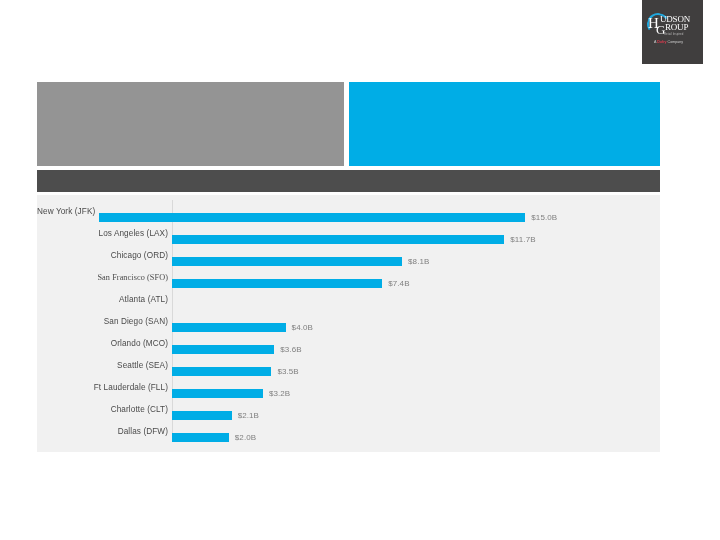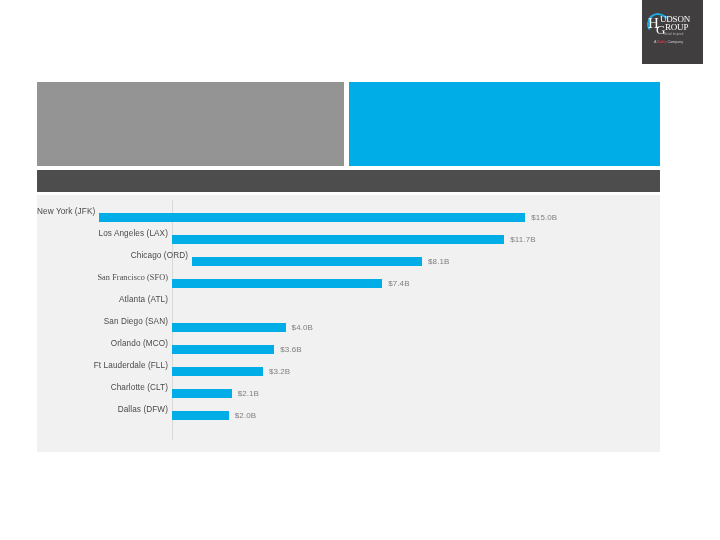--- a/index.html
+++ b/index.html
@@ -232,21 +232,21 @@
           </div>
         </div>
         <div class="row">
           <div class="row-label" style="color: rgb(74, 74, 74);">Los Angeles (LAX)</div>
           <div class="bar-area">
             <div class="bar" style="width: 332.28px; background: rgb(0, 173, 230);"></div>
             <div class="bar-value" style="color: rgb(128, 128, 128);">$11.7B</div>
           </div>
         </div>
         <div class="row">
-          <div class="row-label" style="color: rgb(74, 74, 74); padding-left: 20px;">Chicago (ORD)</div>
+          <div class="row-label" style="color: rgb(74, 74, 74);">Chicago (ORD)</div>
           <div class="bar-area">
             <div class="bar" style="width: 230.04px; background: rgb(0, 173, 230);"></div>
             <div class="bar-value" style="color: rgb(128, 128, 128);">$8.1B</div>
           </div>
         </div>
         <div class="row">
           <div class="row-label" style="color: rgb(74, 74, 74); font-family: Liberation Serif, serif;">San Francisco (SFO)</div>
           <div class="bar-area">
             <div class="bar" style="width: 210.16px; background: rgb(0, 173, 230);"></div>
             <div class="bar-value" style="color: rgb(128, 128, 128);">$7.4B</div>
@@ -263,20 +263,27 @@
           </div>
         </div>
         <div class="row">
           <div class="row-label" style="color: rgb(74, 74, 74);">Orlando (MCO)</div>
           <div class="bar-area">
             <div class="bar" style="width: 102.24px; background: rgb(0, 173, 230);"></div>
             <div class="bar-value" style="color: rgb(128, 128, 128);">$3.6B</div>
           </div>
         </div>
         <div class="row">
+          <div class="row-label" style="color: rgb(74, 74, 74);">Seattle (SEA)</div>
+          <div class="bar-area">
+            <div class="bar" style="width: 99.4px; background: rgb(0, 173, 230);"></div>
+            <div class="bar-value" style="color: rgb(128, 128, 128);">$3.5B</div>
+          </div>
+        </div>
+        <div class="row">
           <div class="row-label" style="color: rgb(74, 74, 74);">Ft Lauderdale (FLL)</div>
           <div class="bar-area">
             <div class="bar" style="width: 90.88px; background: rgb(0, 173, 230);"></div>
             <div class="bar-value" style="color: rgb(128, 128, 128);">$3.2B</div>
           </div>
         </div>
         <div class="row">
           <div class="row-label" style="color: rgb(74, 74, 74);">Charlotte (CLT)</div>
           <div class="bar-area">
             <div class="bar" style="width: 59.64px; background: rgb(0, 173, 230);"></div>

